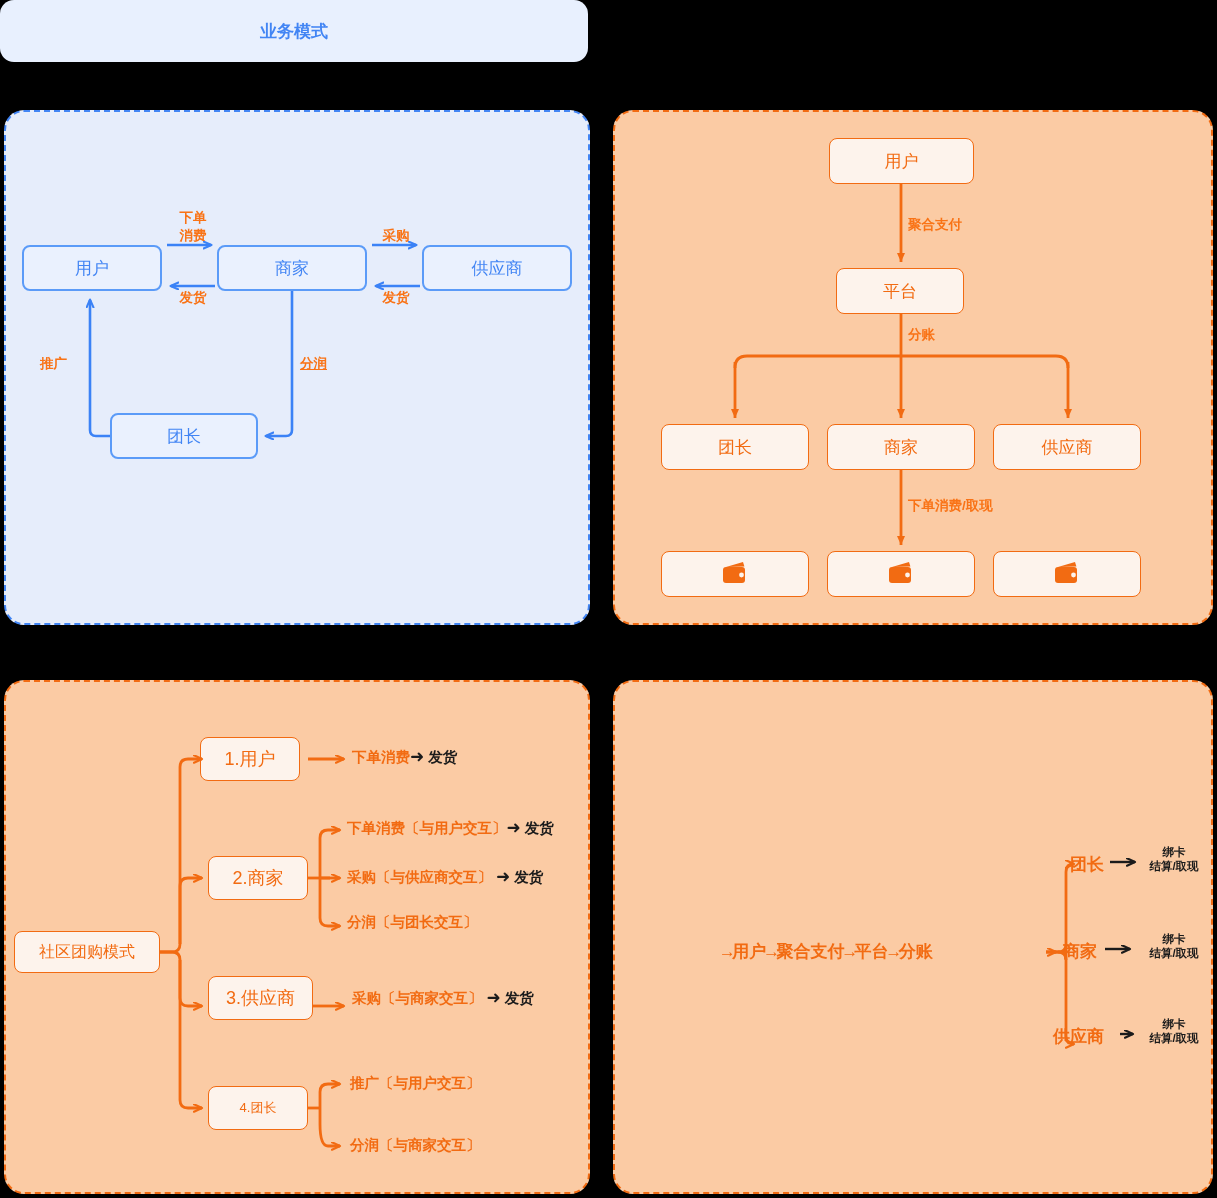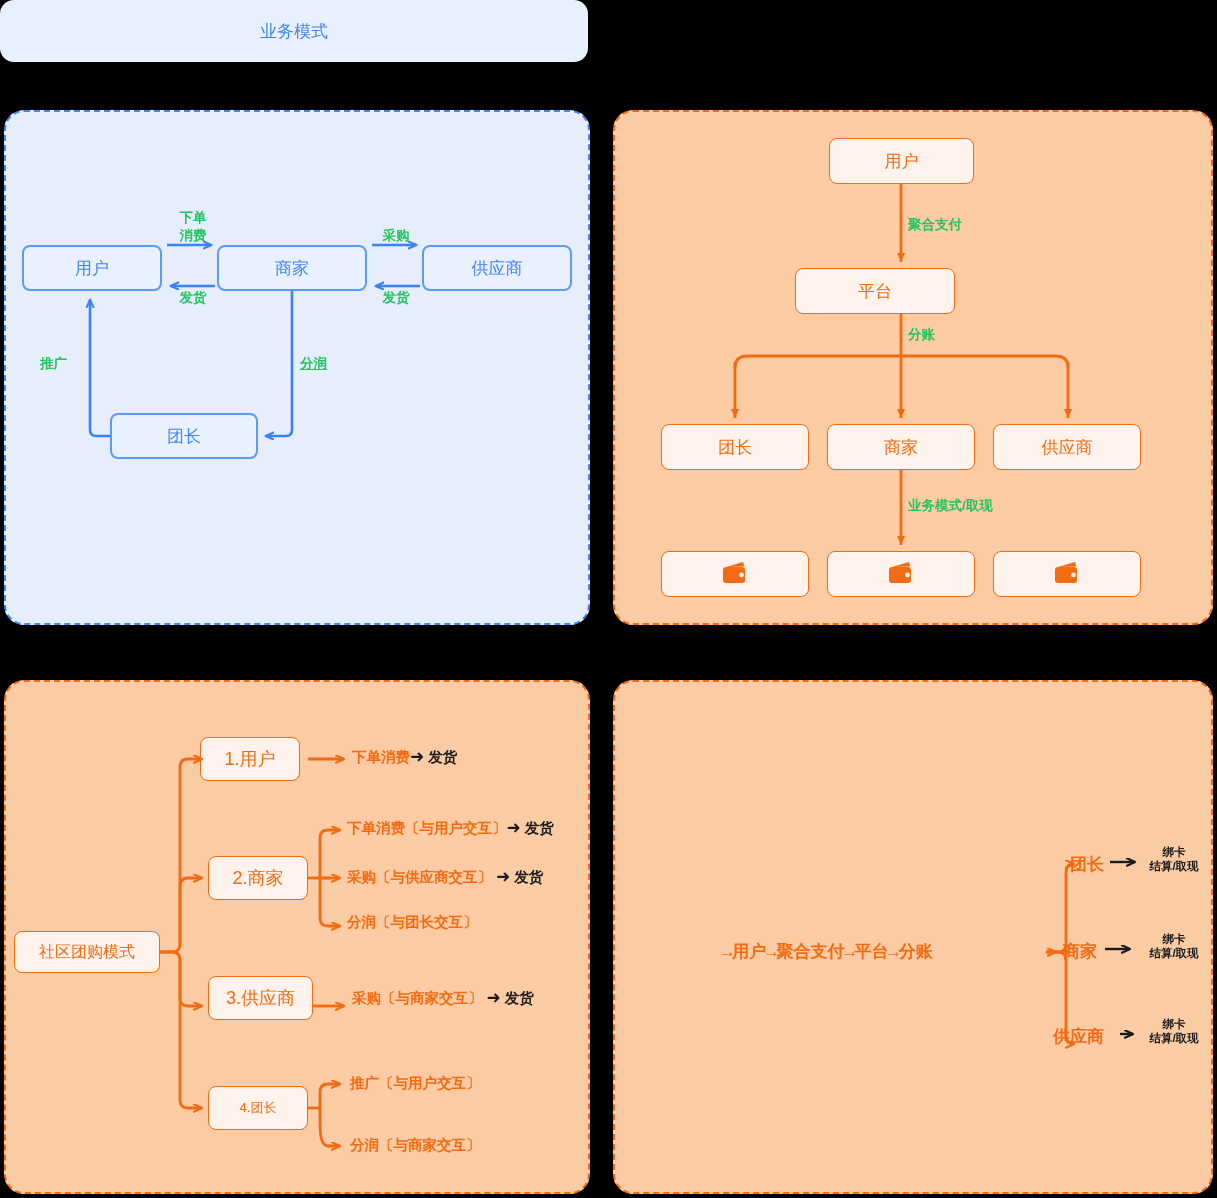--- a/index.html
+++ b/index.html
@@ -4,21 +4,21 @@
 <style>
   html,body{margin:0;padding:0;background:#000;}
   body{
     font-family:"Liberation Sans","DejaVu Sans",sans-serif;
     width:1217px;height:1198px;position:relative;overflow:hidden;
   }
   .stage{position:relative;width:1217px;height:1198px;}
 
   
   .hdr{position:absolute;height:62px;border-radius:14px;display:flex;
-       align-items:center;justify-content:center;font-size:17px;font-weight:normal;}
+       align-items:center;justify-content:center;font-size:17px;font-weight:bold;}
   .hdr-blue{left:0;top:0;width:588px;background:#E8F0FE;color:#4285F4;}
   .hdr-orange{left:613px;top:0;width:604px;background:#FDF0E6;color:#FA7227;}
 
   
   .panel{position:absolute;border-radius:20px;}
   .panel-blue{left:4px;top:110px;width:586px;height:515px;
         background:#E6EDFB;border:2px dashed #4285F4;box-sizing:border-box;}
   .panel-or-tr{left:613px;top:110px;width:600px;height:515px;
         background:#FBCBA4;border:2px dashed #F26B12;box-sizing:border-box;}
   .panel-or-bl{left:4px;top:680px;width:586px;height:514px;
@@ -26,21 +26,21 @@
   .panel-or-br{left:613px;top:680px;width:600px;height:514px;
         background:#FBCBA4;border:2px dashed #F26B12;box-sizing:border-box;}
 
   
   .node{position:absolute;box-sizing:border-box;display:flex;
         align-items:center;justify-content:center;border-radius:8px;}
   .node-b{background:#EAF1FE;border:2px solid #5B9BF8;color:#4285F4;font-size:17px;}
   .node-o{background:#FDF3EC;border:1.6px solid #F26B12;color:#F26B12;font-size:17px;}
 
   
-  .lab{position:absolute;color:#22c55e;font-size:13.5px;font-weight:bold;
+  .lab{position:absolute;color:#f97316;font-size:13.5px;font-weight:bold;
        line-height:17px;white-space:nowrap;}
   .lab-c{text-align:center;}
 
   svg.ov{position:absolute;left:0;top:0;width:1217px;height:1198px;
          pointer-events:none;overflow:visible;}
 
   
   .mm{position:absolute;white-space:nowrap;font-size:14.5px;font-weight:bold;
       line-height:18px;}
   .or{color:#F26B12;text-align:right;}
@@ -70,21 +70,21 @@
 
   <div class="lab lab-c" style="left:167px;top:209px;width:52px;">下单</div>
   <div class="lab lab-c" style="left:167px;top:227px;width:52px;">消费</div>
   <div class="lab lab-c" style="left:167px;top:289px;width:52px;">发货</div>
   <div class="lab lab-c" style="left:370px;top:227px;width:52px;">采购</div>
   <div class="lab lab-c" style="left:370px;top:289px;width:52px;">发货</div>
   <div class="lab" style="left:40px;top:355px;">推广</div>
   <div class="lab" style="left:300px;top:355px;text-decoration:underline;">分润</div>
 
   <div class="node node-o" style="left:829px;top:138px;width:145px;height:46px;">用户</div>
-  <div class="node node-o" style="left:795px;top:268px;width:160px;height:46px;">平台</div>
+  <div class="node node-o" style="left:836px;top:268px;width:128px;height:46px;">平台</div>
 
   <div class="node node-o" style="left:661px;top:424px;width:148px;height:46px;">团长</div>
   <div class="node node-o" style="left:827px;top:424px;width:148px;height:46px;">商家</div>
   <div class="node node-o" style="left:993px;top:424px;width:148px;height:46px;">供应商</div>
 
   <div class="node node-o" style="left:661px;top:551px;width:148px;height:46px;">
     <svg width="30" height="26" viewBox="0 0 30 26">
       <path d="M6 6 L23 1 L24.4 5.4 L7 6 Z" fill="#F26B12"></path>
       <rect x="3" y="6" width="22" height="16" rx="3" fill="#F26B12"></rect>
       <circle cx="21.5" cy="14" r="2.4" fill="#FDF3EC"></circle>
@@ -100,21 +100,21 @@
   <div class="node node-o" style="left:993px;top:551px;width:148px;height:46px;">
     <svg width="30" height="26" viewBox="0 0 30 26">
       <path d="M6 6 L23 1 L24.4 5.4 L7 6 Z" fill="#F26B12"></path>
       <rect x="3" y="6" width="22" height="16" rx="3" fill="#F26B12"></rect>
       <circle cx="21.5" cy="14" r="2.4" fill="#FDF3EC"></circle>
     </svg>
   </div>
 
   <div class="lab" style="left:908px;top:216px;">聚合支付</div>
   <div class="lab" style="left:908px;top:326px;">分账</div>
-  <div class="lab" style="left:908px;top:497px;">业务模式/取现</div>
+  <div class="lab" style="left:908px;top:497px;">下单消费/取现</div>
 
   <div class="node node-o" style="left:14px;top:931px;width:146px;height:42px;font-size:16px;">社区团购模式</div>
 
   <div class="node node-o" style="left:200px;top:737px;width:100px;height:44px;font-size:18px;">1.用户</div>
   <div class="node node-o" style="left:208px;top:856px;width:100px;height:44px;font-size:18px;">2.商家</div>
   <div class="node node-o" style="left:208px;top:976px;width:105px;height:44px;font-size:18px;">3.供应商</div>
   <div class="node node-o" style="left:208px;top:1086px;width:100px;height:44px;font-size:13px;">4.团长</div>
 
   <div class="mm" style="left:352px;top:748px;">
     <span class="or">下单消费</span><span class="bk arw">➜</span>&nbsp;<span class="bk">发货</span>

